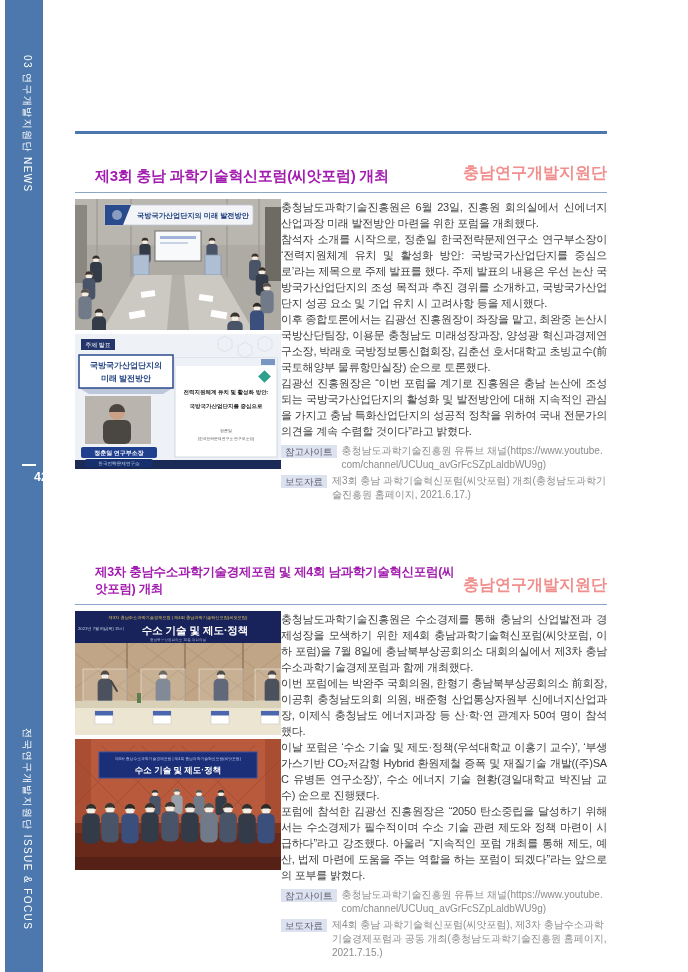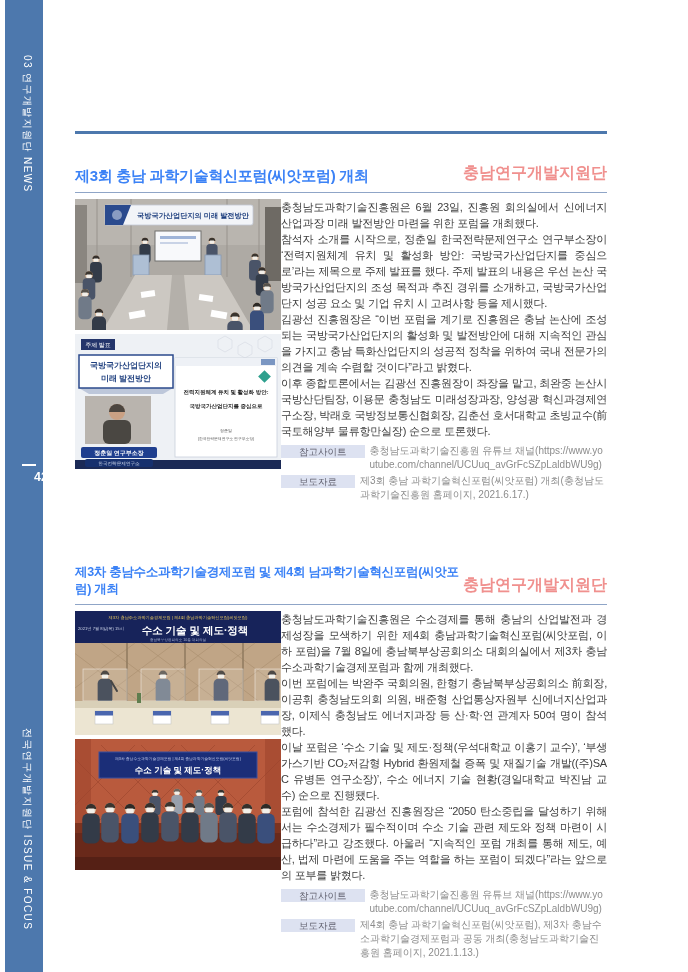--- a/index.html
+++ b/index.html
@@ -19,38 +19,38 @@
 
   
   .top-rule { position:absolute; left:75px; top:131px; width:532px; height:3px; background:#4d78ad; }
 
   .article { position:absolute; left:75px; width:532px; }
   .article-1 { top:163px; }
   .article-2 { top:564px; }
 
   .title-row { display:flex; justify-content:space-between; align-items:flex-end;
                border-bottom:1px solid #8fa5c7; padding-bottom:6px; }
-  .article-title { color:#3b82f6; font-weight:bold; letter-spacing:-0.3px; }
+  .article-title { color:#a21caf; font-weight:bold; letter-spacing:-0.3px;margin-left:20px; }
   .article-1 .article-title { font-size:15px; }
   .article-2 .article-title { font-size:12.5px; }
   .org-label { color:#f0908e; font-size:16px; font-weight:bold; flex-shrink:0; padding-bottom:2px; }
 
   .article-body { display:flex; margin-top:6px; }
   .fig-col { width:206px; flex-shrink:0; }
   .fig-col svg { display:block; width:206px; }
   .fig-gap { height:4px; }
 
   .text-col { flex:1; }
   .para { font-size:11px; line-height:16px; color:#3c3c3c; text-align:justify;
           word-break:break-all; letter-spacing:-0.2px; }
 
   .refs { margin-top:5px; }
   .ref-row { display:flex; align-items:flex-start; margin-bottom:2px; }
   .ref-chip { flex-shrink:0; background:#dde2f1; color:#60606e; font-size:9.5px; line-height:13px;
-              padding:0 18px; margin-right:5px; margin-top:1px; }
+              padding:0 4px; margin-right:5px; margin-top:1px; }
   .ref-text { font-size:10px; line-height:14px; color:#8c8c8c; word-break:break-all; }
 
   svg text { font-family:"Liberation Sans","DejaVu Sans",sans-serif; }
   .hidden-defs { position:absolute; width:0; height:0; overflow:hidden; }
 </style>
 </head>
 <body>
 
 <svg class="hidden-defs" aria-hidden="true">
   <defs>
@@ -186,22 +186,22 @@
           <text x="151" y="60" font-size="5.5" font-weight="bold" fill="#252525" text-anchor="middle">전력지원체계 유치 및 활성화 방안:</text>
           <text x="151" y="74" font-size="5.5" font-weight="bold" fill="#252525" text-anchor="middle">국방국가산업단지를 중심으로</text>
           <text x="151" y="98" font-size="4" fill="#555555" text-anchor="middle">정춘일</text>
           <text x="151" y="106" font-size="3.8" fill="#555555" text-anchor="middle">(한국전략문제연구소 연구부소장)</text>
         </svg>
       </div>
 
       <div class="text-col">
         <p class="para">충청남도과학기술진흥원은 6월 23일, 진흥원 회의실에서 신에너지산업과장 미래 발전방안 마련을 위한 포럼을 개최했다.</p>
         <p class="para">참석자 소개를 시작으로, 정춘일 한국전략문제연구소 연구부소장이 ‘전력지원체계 유치 및 활성화 방안: 국방국가산업단지를 중심으로’라는 제목으로 주제 발표를 했다. 주제 발표의 내용은 우선 논산 국방국가산업단지의 조성 목적과 추진 경위를 소개하고, 국방국가산업단지 성공 요소 및 기업 유치 시 고려사항 등을 제시했다.</p>
+        <p class="para">이후 종합토론에서는 김광선 진흥원장이 좌장을 맡고, 최완중 논산시 국방산단팀장, 이용문 충청남도 미래성장과장, 양성광 혁신과경제연구소장, 박래호 국방정보통신협회장, 김춘선 호서대학교 초빙교수(前 국토해양부 물류항만실장) 순으로 토론했다.</p>
         <p class="para">김광선 진흥원장은 “이번 포럼을 계기로 진흥원은 충남 논산에 조성되는 국방국가산업단지의 활성화 및 발전방안에 대해 지속적인 관심을 가지고 충남 특화산업단지의 성공적 정착을 위하여 국내 전문가의 의견을 계속 수렴할 것이다”라고 밝혔다.</p>
-        <p class="para">이후 종합토론에서는 김광선 진흥원장이 좌장을 맡고, 최완중 논산시 국방산단팀장, 이용문 충청남도 미래성장과장, 양성광 혁신과경제연구소장, 박래호 국방정보통신협회장, 김춘선 호서대학교 초빙교수(前 국토해양부 물류항만실장) 순으로 토론했다.</p>
         <div class="refs">
           <div class="ref-row">
             <span class="ref-chip">참고사이트</span>
             <span class="ref-text">충청남도과학기술진흥원 유튜브 채널(https://www.youtube.com/channel/UCUuq_avGrFcSZpLaldbWU9g)</span>
           </div>
           <div class="ref-row">
             <span class="ref-chip">보도자료</span>
             <span class="ref-text">제3회 충남 과학기술혁신포럼(씨앗포럼) 개최(충청남도과학기술진흥원 홈페이지, 2021.6.17.)</span>
           </div>
         </div>
@@ -319,20 +319,20 @@
         <p class="para">이번 포럼에는 박완주 국회의원, 한형기 충남북부상공회의소 前회장, 이공휘 충청남도의회 의원, 배준형 산업통상자원부 신에너지산업과장, 이제식 충청남도 에너지과장 등 산·학·연 관계자 50여 명이 참석했다.</p>
         <p class="para">이날 포럼은 ‘수소 기술 및 제도·정책(우석대학교 이홍기 교수)’, ‘부생가스기반 CO₂저감형 Hybrid 환원제철 증폭 및 재질기술 개발((주)SAC 유병돈 연구소장)’, 수소 에너지 기술 현황(경일대학교 박진남 교수) 순으로 진행됐다.</p>
         <p class="para">포럼에 참석한 김광선 진흥원장은 “2050 탄소중립을 달성하기 위해서는 수소경제가 필수적이며 수소 기술 관련 제도와 정책 마련이 시급하다”라고 강조했다. 아울러 “지속적인 포럼 개최를 통해 제도, 예산, 법제 마련에 도움을 주는 역할을 하는 포럼이 되겠다”라는 앞으로의 포부를 밝혔다.</p>
         <div class="refs">
           <div class="ref-row">
             <span class="ref-chip">참고사이트</span>
             <span class="ref-text">충청남도과학기술진흥원 유튜브 채널(https://www.youtube.com/channel/UCUuq_avGrFcSZpLaldbWU9g)</span>
           </div>
           <div class="ref-row">
             <span class="ref-chip">보도자료</span>
-            <span class="ref-text">제4회 충남 과학기술혁신포럼(씨앗포럼), 제3차 충남수소과학기술경제포럼과 공동 개최(충청남도과학기술진흥원 홈페이지, 2021.1.13.)</span>
+            <span class="ref-text">제4회 충남 과학기술혁신포럼(씨앗포럼), 제3차 충남수소과학기술경제포럼과 공동 개최(충청남도과학기술진흥원 홈페이지, 2021.7.15.)</span>
           </div>
         </div>
       </div>
     </div>
   </div>
 
 </div>
 
 </body></html>

